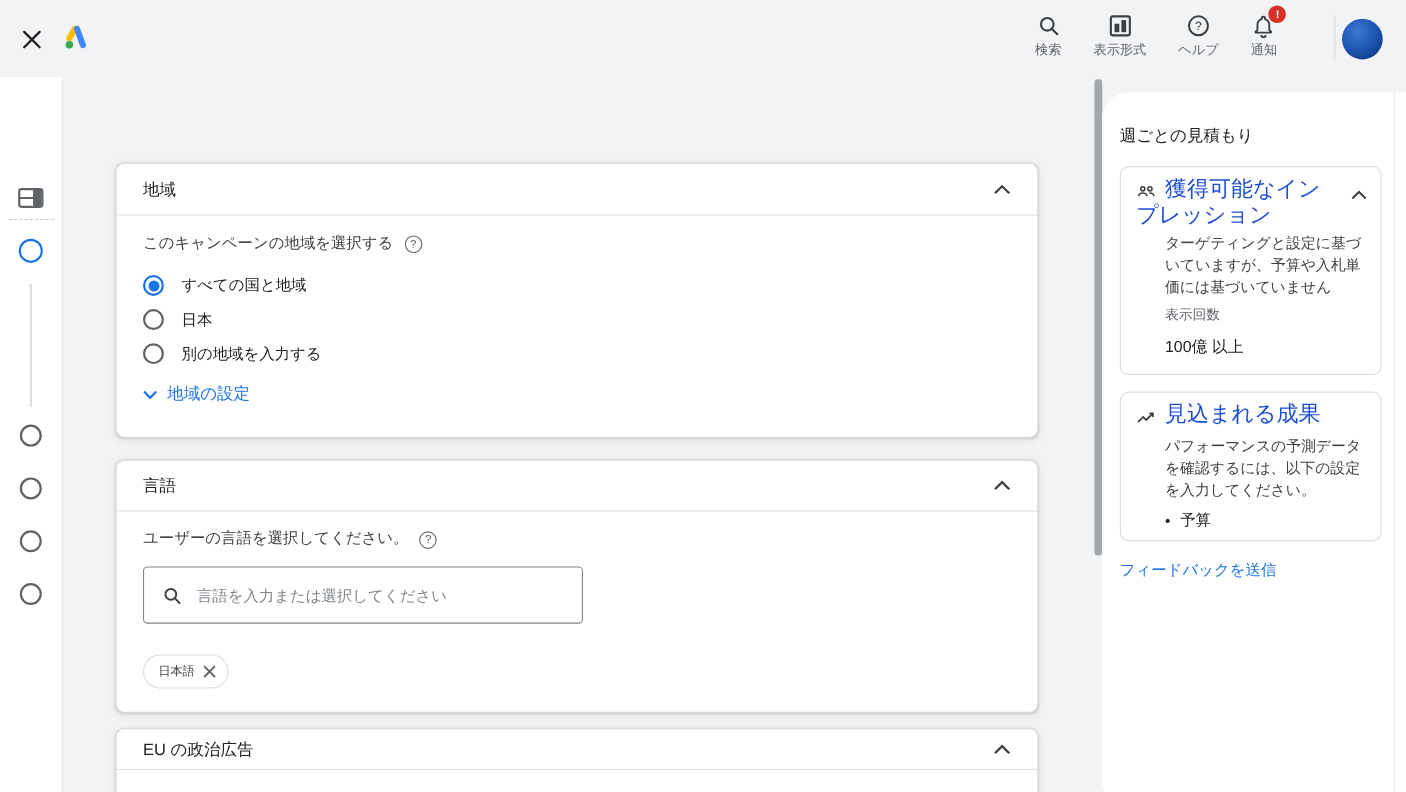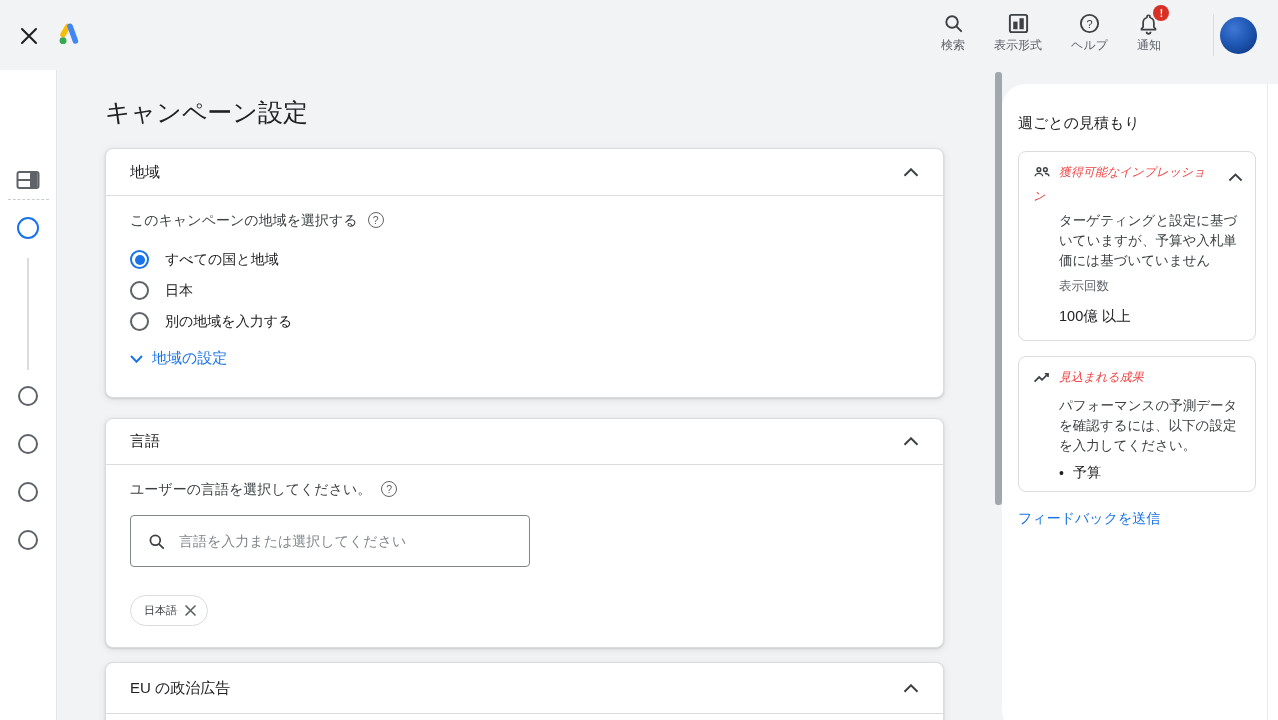--- a/index.html
+++ b/index.html
@@ -32,23 +32,23 @@
 
   
   .page-title { position:absolute; left:105px; top:95px; font-size:25px; line-height:34px; font-weight:400; color:#202124; }
   .card { position:absolute; left:105px; width:839px; background:#fff; border:1px solid #dadce0; border-radius:8px;
           box-shadow:0 1px 2px rgba(60,64,67,.18), 0 2px 6px 2px rgba(60,64,67,.06); }
   .card-head { display:flex; align-items:center; padding:0 24px; font-size:15px; color:#202124; border-bottom:1px solid #dadce0; cursor:pointer; }
   .card-chevron { margin-left:auto; display:flex; }
   .card1 { top:148px; height:250px; }
   .card2 { top:418px; height:230px; }
   .card3 { top:662px; height:120px; }
-  .card1 .card-head { height:47px; } .card2 .card-head { height:46px; } .card3 .card-head { height:51px;gap:36px; }
+  .card1 .card-head { height:47px; } .card2 .card-head { height:46px; } .card3 .card-head { height:37px;gap:36px; }
   .card-body { padding:14px 24px 0 24px; }
-  .question { display:flex; align-items:center; gap:10px; font-size:14px; line-height:20px; color:#3c4043; }
+  .question { display:flex; align-items:flex-end; gap:10px; font-size:14px; line-height:20px; color:#3c4043; }
   .help-circle { width:16px; height:16px; border:1.5px solid #5f6368; border-radius:50%; color:#5f6368; font-size:10.5px;
                  display:inline-flex; align-items:center; justify-content:center; flex:0 0 auto; cursor:pointer; }
   .radio-group { margin-top:14px; }
   .radio-row { display:flex; align-items:center; height:31px; cursor:pointer; }
   .radio { width:19px; height:19px; border:2px solid #5f6368; border-radius:50%; position:relative; flex:0 0 auto; }
   .radio.selected { border-color:#1a73e8; }
   .radio.selected::after { content:""; position:absolute; inset:2.5px; background:#1a73e8; border-radius:50%; }
   .radio-label { margin-left:16px; font-size:14px; color:#202124; }
   .exp-link { margin-top:12px; display:inline-flex; align-items:center; gap:9px; color:#1a73e8; font-size:15px; font-weight:500; cursor:pointer; }
   .search-box { margin-top:16px; width:400px; height:52px; border:1px solid #80868b; border-radius:4px; background:#fff;
@@ -65,21 +65,21 @@
   .scroll-thumb { position:absolute; left:995px; top:72px; width:7px; height:433px; background:#a1a7ad; border-radius:3px; cursor:pointer; }
 
   
   .panel { position:absolute; left:1002px; top:84px; width:328px; height:650px; background:#fff;border-radius:24px; }
   .panel-edge { position:absolute; left:265px; top:0; width:1px; height:650px; background:#e8eaed; }
   .panel-title { position:absolute; left:16px; top:30px; font-size:15px; color:#202124; }
   .scard { position:absolute; left:16px; width:238px; border:1px solid #dadce0; border-radius:8px; background:#fff;
            padding:10px 14px 0 14px; overflow:hidden; }
   .scard-a { top:67px; height:190px; }
   .scard-b { top:272px; height:136px; }
-  .scard-head { position:relative; font-size:12px; line-height:20.5px; color:#ef4444; padding-right:24px;font-style:italic; }
+  .scard-head { position:relative; font-size:20px; line-height:20.5px; color:#1d4ed8; padding-right:24px; }
   .scard-ico { display:inline-block; width:18px; margin-right:8px; vertical-align:-3px; }
   .scard-chevron { position:absolute; right:-2px; top:11px; cursor:pointer; display:flex; }
   .scard-body { margin:5px 0 0 26px; width:181px; font-size:13.5px; line-height:20px; color:#3c4043; }
   .metric-label { margin:8px 0 0 26px; font-size:12.5px; line-height:15px; color:#5f6368; }
   .metric-value { margin:13px 0 0 26px; font-size:14.5px; line-height:19px; color:#202124; }
   .bullet-row { margin:8px 0 0 26px; display:flex; align-items:center; gap:9px; font-size:14px; font-weight:500; color:#202124; }
   .bullet-dot { font-size:14px; }
   .feedback-link { position:absolute; left:16px; top:426px; font-size:14px; color:#1a73e8; cursor:pointer; }
 </style>
 </head>
@@ -155,21 +155,20 @@
     </div>
     <div class="rail-dash"></div>
     <div class="step active"></div>
     <div class="connector"></div>
     <div class="step idle" style="top:316px"></div>
     <div class="step idle" style="top:364px"></div>
     <div class="step idle" style="top:412px"></div>
     <div class="step idle" style="top:460px"></div>
   </div>
 
-  <h1 class="page-title">キャンペーン設定</h1>
 
   <div class="card card1">
     <div class="card-head">
       <span>地域</span>
       <span class="card-chevron">
         <svg width="16" height="9" viewBox="0 0 16 9">
             <path d="M1.5 7.7 L8 1.3 L14.5 7.7" fill="none" stroke="#3c4043" stroke-width="2"></path>
           </svg>
       </span>
     </div>

